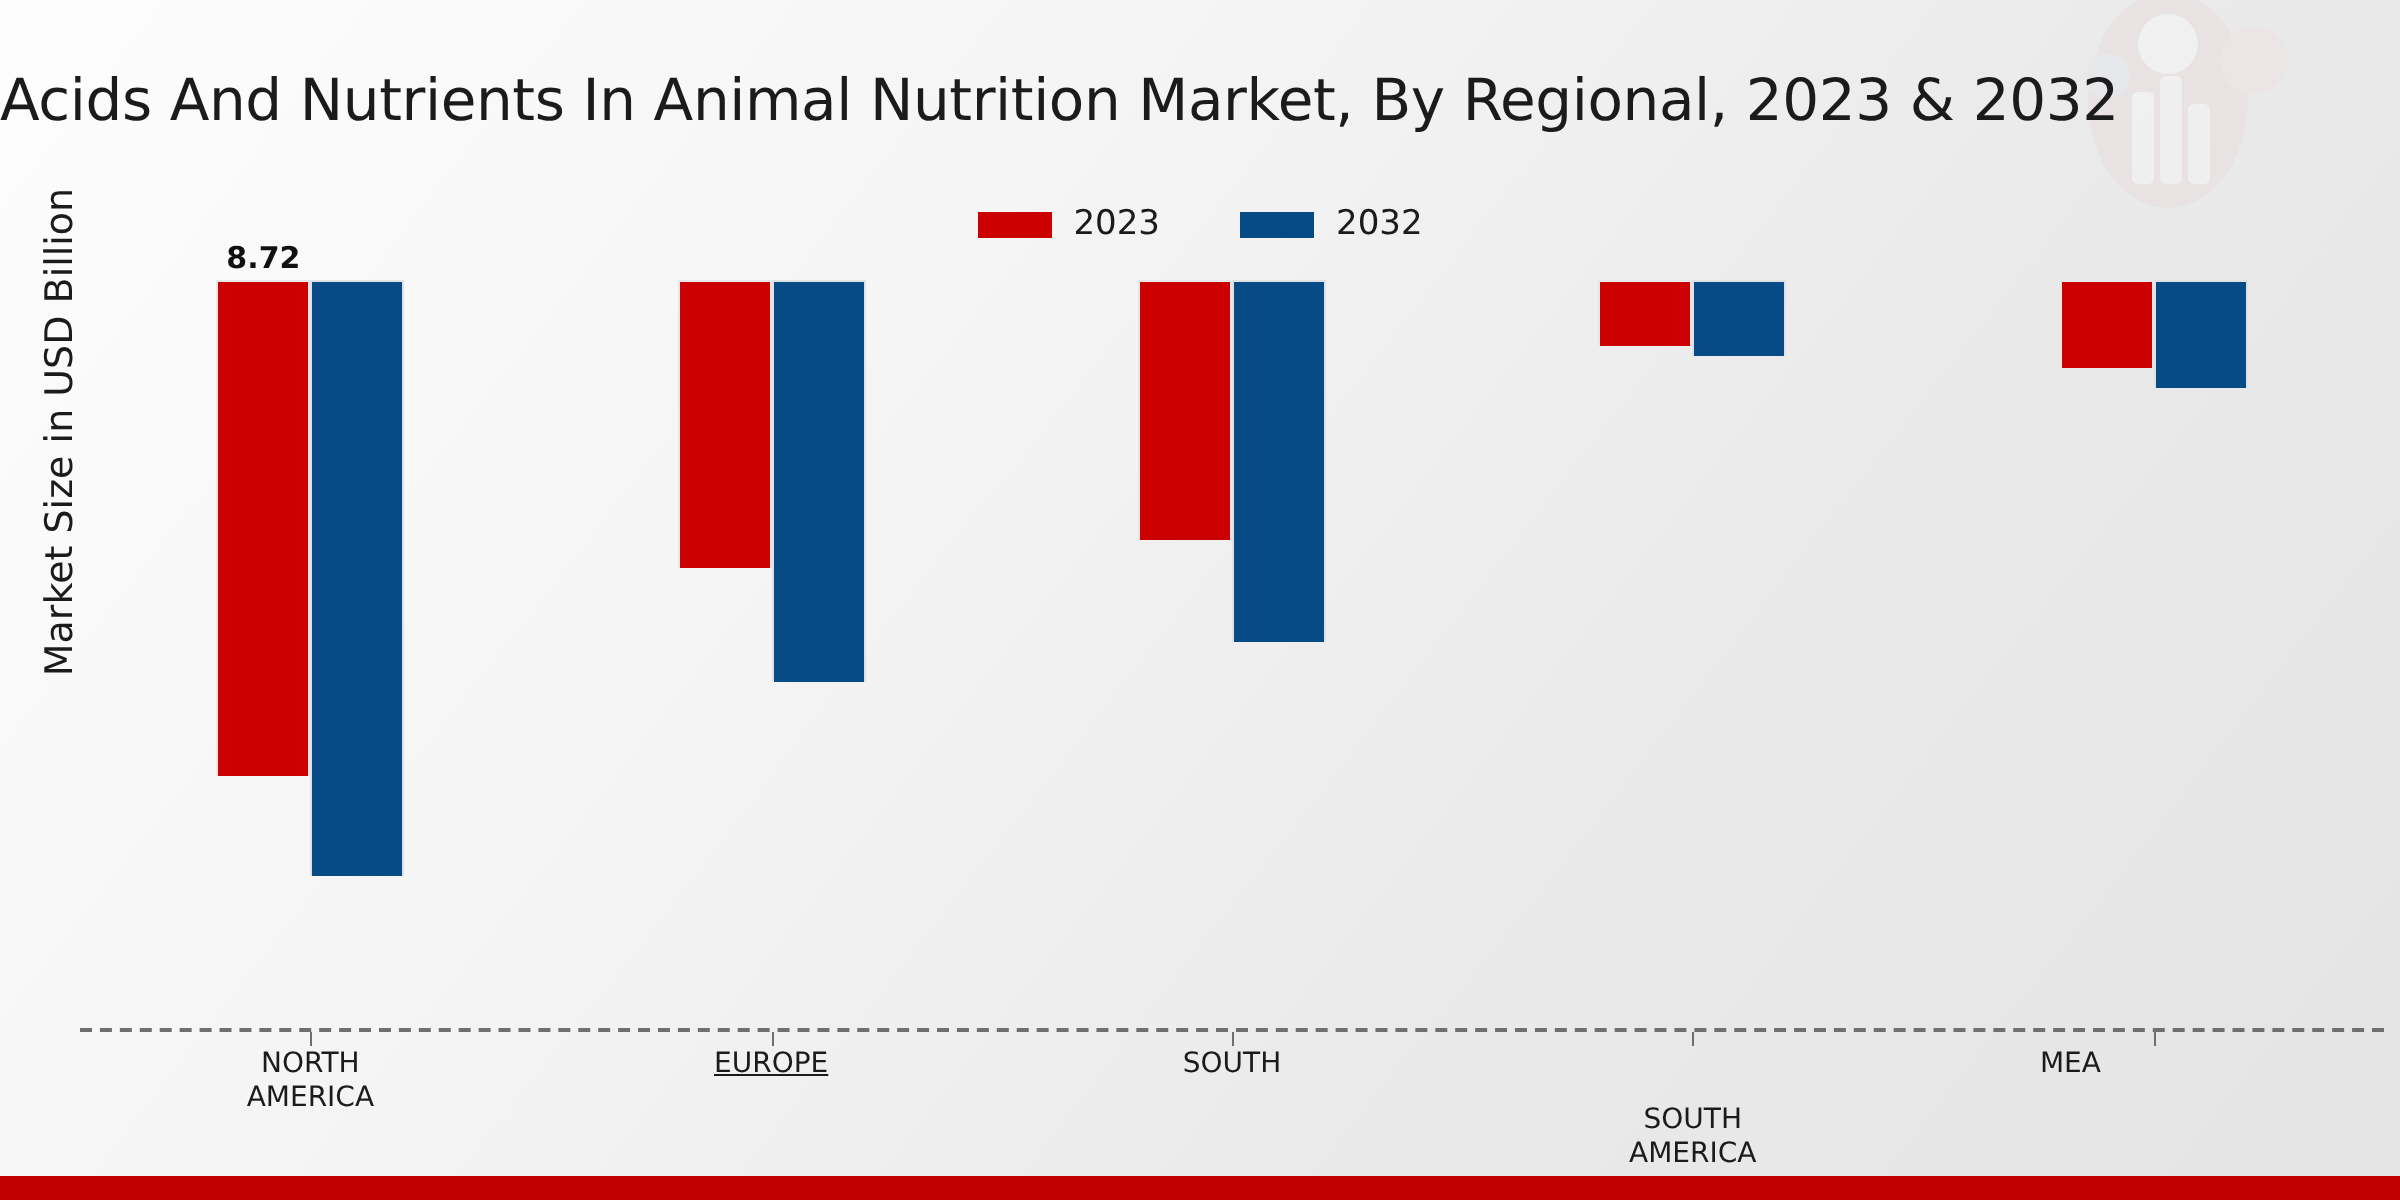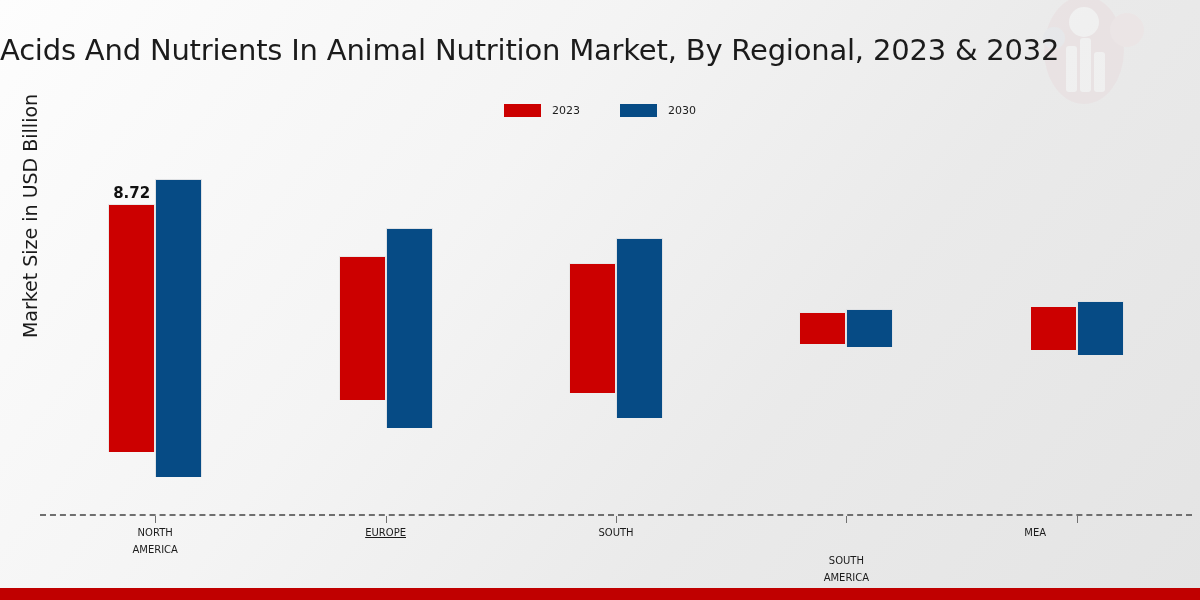--- a/index.html
+++ b/index.html
@@ -60,21 +60,21 @@
     display: flex;
     align-items: center;
     gap: 11px;
   }
   .legend-swatch {
     width: 37px;
     height: 13px;
     display: block;
   }
   .legend-label {
-    font-size: 11px;
+    font-size: 17px;
     color: #1b1b1b;
     line-height: 1;
   }
 
   
   #y-axis-title {
     position: absolute;
     left: -150px;
     top: 205px;
     width: 360px;
@@ -107,21 +107,21 @@
   .bar-group {
     position: absolute;
     bottom: 0;
     height: 376px;
   }
   .bars-row {
     position: absolute;
     bottom: 0;
     left: 0;
     display: flex;
-    align-items: center;
+    align-items: flex-start;
     height: 376px;
   }
   .bar {
     position: relative;
     width: 47px;
     box-sizing: border-box;
   }
   .bar.series-0 { background: #cc0000; border: 1px solid #e8e8e8; border-bottom: none; }
   .bar.series-1 { background: #064b85; border: 1px solid #dfe1e4; border-bottom: none; }
 
@@ -142,21 +142,21 @@
     bottom: -7px;
     width: 1px;
     height: 7px;
     background: #6f6f6f;
   }
 
   .category-label {
     position: absolute;
     top: 384px;
     text-align: center;
-    font-size: 10px;
+    font-size: 14px;
     line-height: 17px;
     color: #1b1b1b;
     white-space: pre-line;
   }
 
   
   #bottom-strip {
     position: absolute;
     left: 0;
     top: 588px;
@@ -182,21 +182,21 @@
 
   <div id="chart-title">Acids And Nutrients In Animal Nutrition Market, By Regional, 2023 &amp; 2032</div>
 
   <div id="legend">
     <div class="legend-entry">
       <span class="legend-swatch" style="background:#cc0000"></span>
       <span class="legend-label">2023</span>
     </div>
     <div class="legend-entry">
       <span class="legend-swatch" style="background:#064b85"></span>
-      <span class="legend-label">2030</span>
+      <span class="legend-label">2032</span>
     </div>
   </div>
 
   <div id="y-axis-title">Market Size in USD Billion</div>
 
   <div id="plot-area">
     <div id="axis-baseline"></div>
     <div id="bar-groups">
         <div class="bar-group" style="left: 68.2px; width: 94px;">
           <div class="bars-row">

